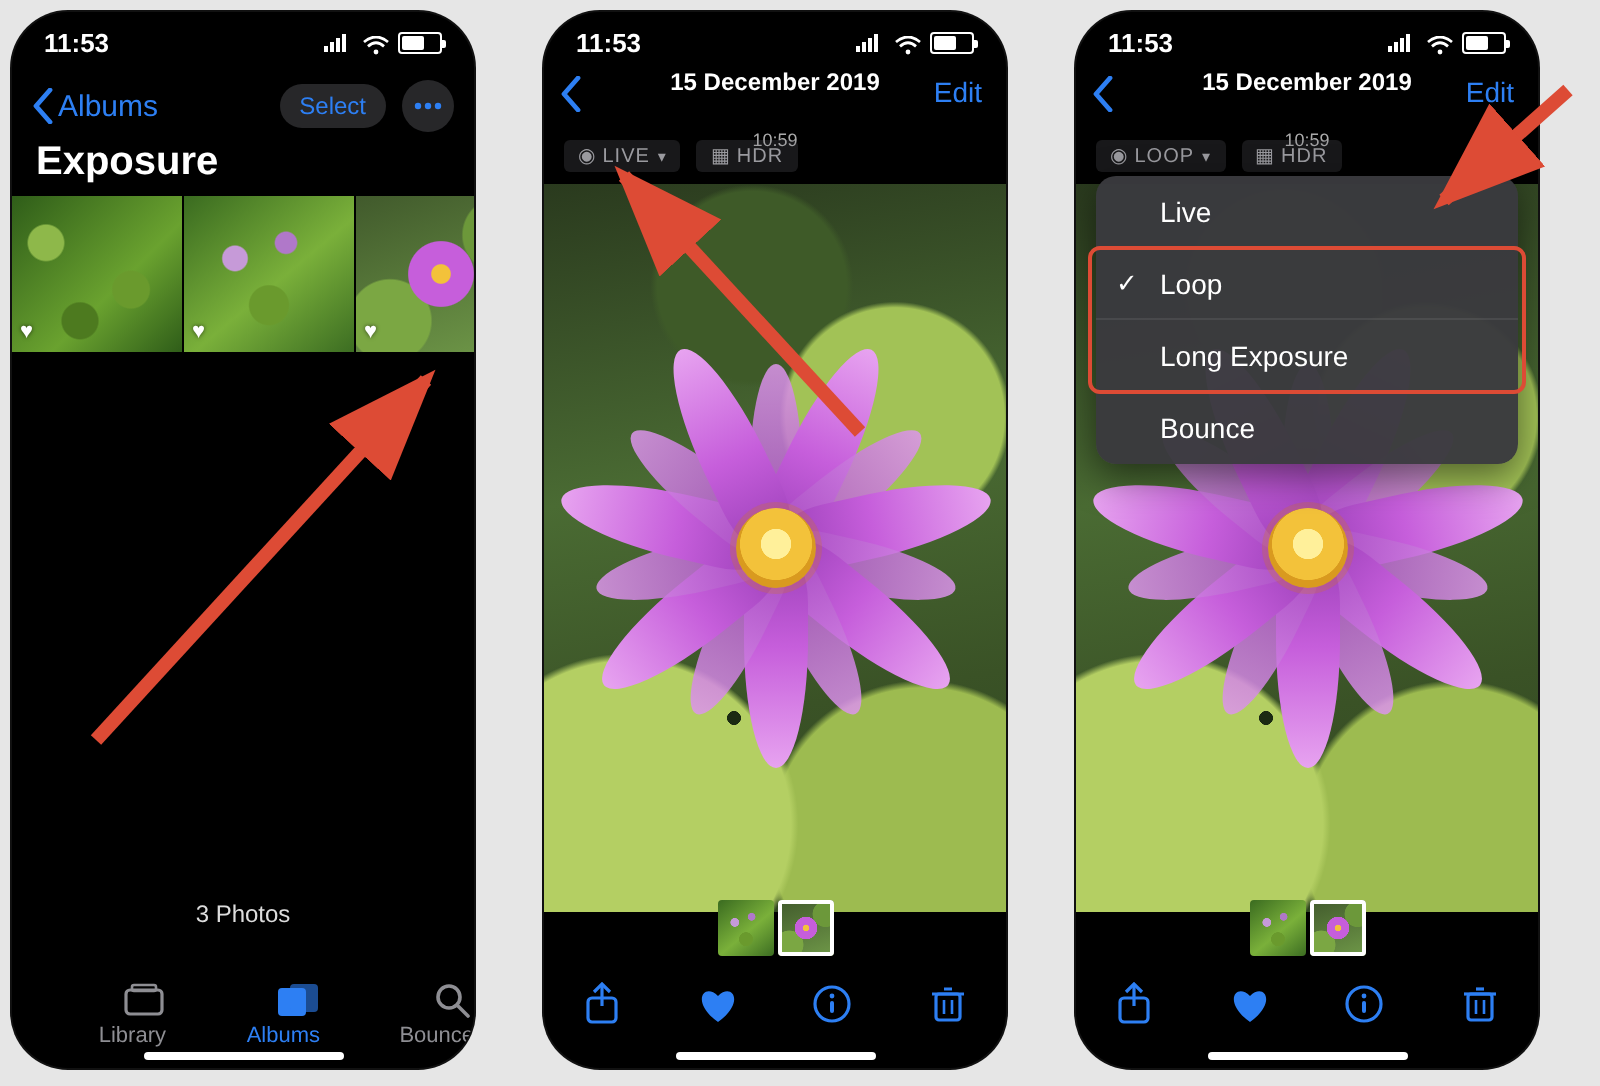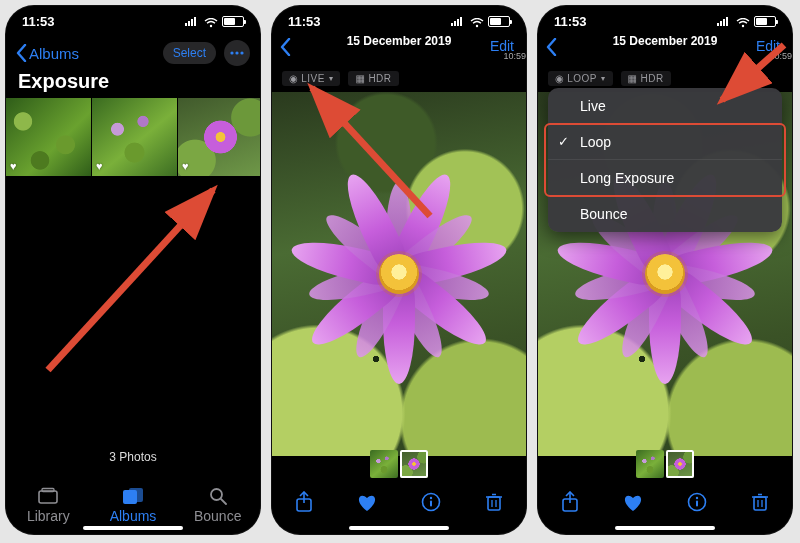--- a/index.html
+++ b/index.html
@@ -1,19 +1,19 @@
 <!DOCTYPE html>
 <html><head>
 <meta charset="utf-8">
 <style>
   * { box-sizing: border-box; margin: 0; padding: 0; font-family: -apple-system, "Helvetica Neue", Arial, sans-serif; }
   body { background: #e6e6e6; width: 800px; height: 543px; overflow: hidden; }
   .stage { position: relative; width: 800px; height: 543px; }
   .phone {
-    position: absolute; top: 6px; width: 254px; height: 528px;
+    position: absolute; top: 6px; width: 231px; height: 528px;
     background: #000; border-radius: 28px; overflow: hidden; color: #fff;
     box-shadow: 0 0 0 1px #111;
   }
   .phone.p1 { left: 6px; }
   .phone.p2 { left: 272px; }
   .phone.p3 { left: 538px; }
 
   
   .status { position: absolute; top: 0; left: 0; right: 0; height: 30px; display: flex; align-items: center; justify-content: space-between; padding: 0 16px; font-size: 13px; font-weight: 600; }
   .status .icons { display: flex; align-items: center; gap: 4px; }
@@ -59,29 +59,29 @@
       radial-gradient(circle at 50% 50%, #f3c23a 0 8%, transparent 9%),
       radial-gradient(circle at 50% 50%, #c65edb 0 28%, transparent 29%),
       radial-gradient(circle at 20% 80%, #7ba743 0 22%, transparent 23%),
       radial-gradient(circle at 85% 25%, #6c983a 0 20%, transparent 21%),
       linear-gradient(160deg, #415a2c, #6f9848);
   }
 
   
   .countlabel { position:absolute; bottom:70px; left:0; right:0; text-align:center; font-size:12px; color:#ddd;margin-top:13px; }
   .tabbar { position:absolute; bottom:10px; left:0; right:0; height:52px; display:flex; }
-  .tab { flex:1; display:flex; flex-direction:column; align-items:center; justify-content:flex-end; gap:3px; color:#8e8e93; font-size:14px; }
+  .tab { flex:1; display:flex; flex-direction:column; align-items:flex-end; justify-content:flex-end; gap:3px; color:#8e8e93; font-size:11px; }
   .tab.active { color:#2d7ff3; }
   .tab .ticon { width:22px; height:18px; display:flex; align-items:center; justify-content:center;}
   .homebar { position:absolute; bottom:4px; left:50%; transform:translateX(-50%); width:100px; height:4px; background:#fff; border-radius:3px; }
 
   
   .centerdate { position:absolute; top:28px; left:0; right:0; text-align:center; }
   .centerdate .d1 { font-size:12px; font-weight:700; }
-  .centerdate .d2 { font-size:9px; color:#aaa; margin-top:3px;text-align:right;}
+  .centerdate .d2 { font-size:9px; color:#aaa; margin-top:17px;}
   .backonly { position:absolute; top:32px; left:8px; color:#2d7ff3; font-size:20px; }
   .editbtn { position:absolute; top:32px; right:12px; color:#2d7ff3; font-size:14px; }
 
   .badgerow { position:absolute; top:60px; left:0; right:0; height:24px; display:flex; align-items:center; gap:8px; padding-left:10px; color:#9a9a9f; font-size:10px; }
   .badge { display:flex; align-items:center; gap:3px; background: rgba(120,120,128,0.20); padding:2px 7px; border-radius:3px; letter-spacing:0.5px;}
   .badge .chev { font-size:8px; margin-left:1px;}
   .badge .dot  { font-size:10px; }
 
   .photoarea { position:absolute; top:86px; left:0; right:0; bottom:78px; overflow:hidden; }
   .pond {

